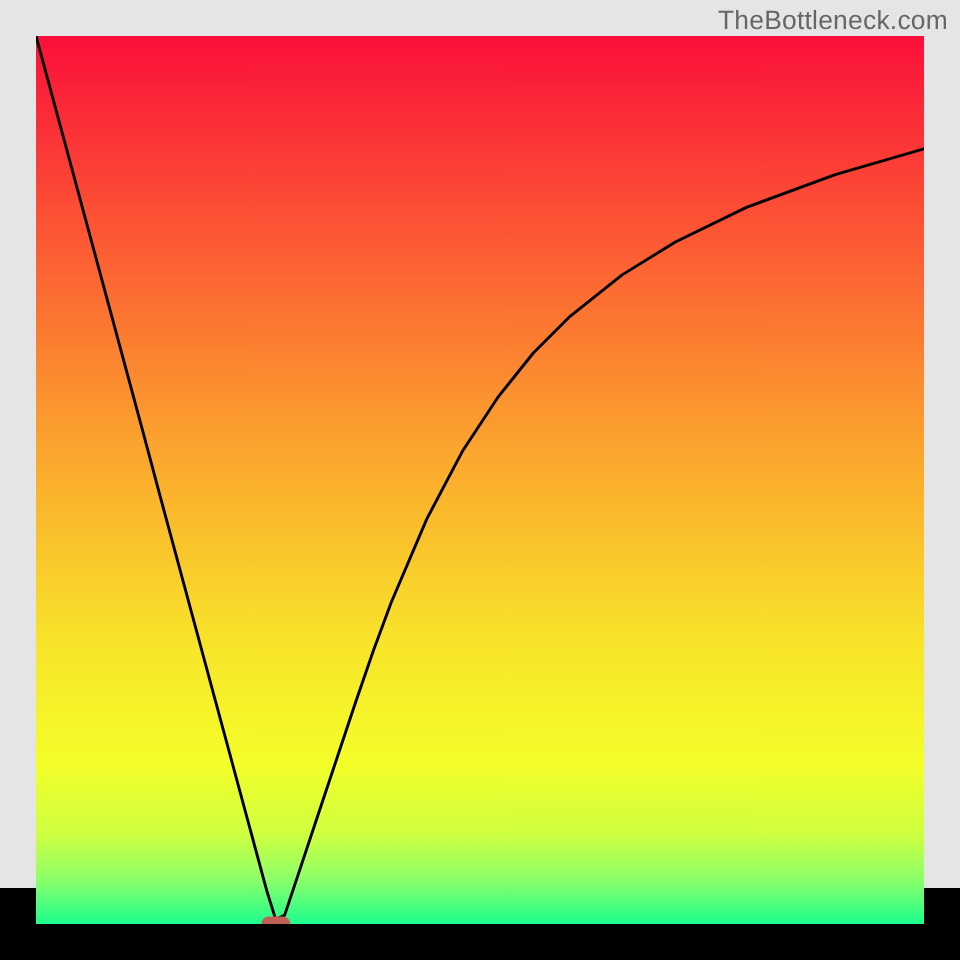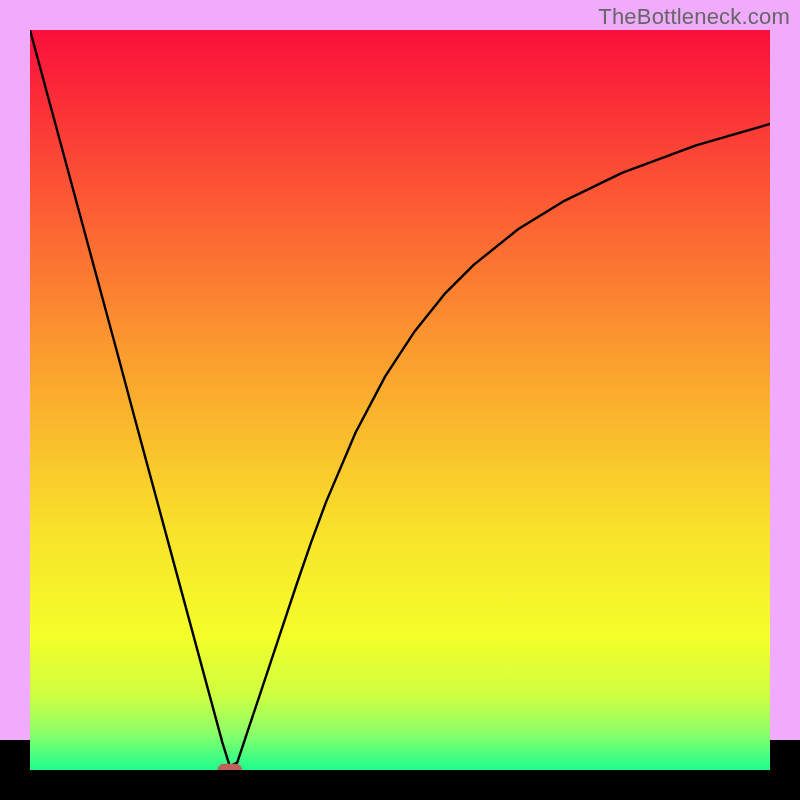--- a/index.html
+++ b/index.html
@@ -10,21 +10,21 @@
     background: #000;
     font-family: Arial, Helvetica, sans-serif;
     overflow: hidden;
   }
   .frame {
     position: absolute;
     left: 0;
     top: 0;
     width: 800px;
     height: 740px;
-    background: #f0abfc;
+    background: #e5e5e5;
   }
   .plot-area {
     position: absolute;
     left: 30px;
     top: 30px;
     width: 740px;
     height: 740px;
     overflow: hidden;
   }
   .watermark {

